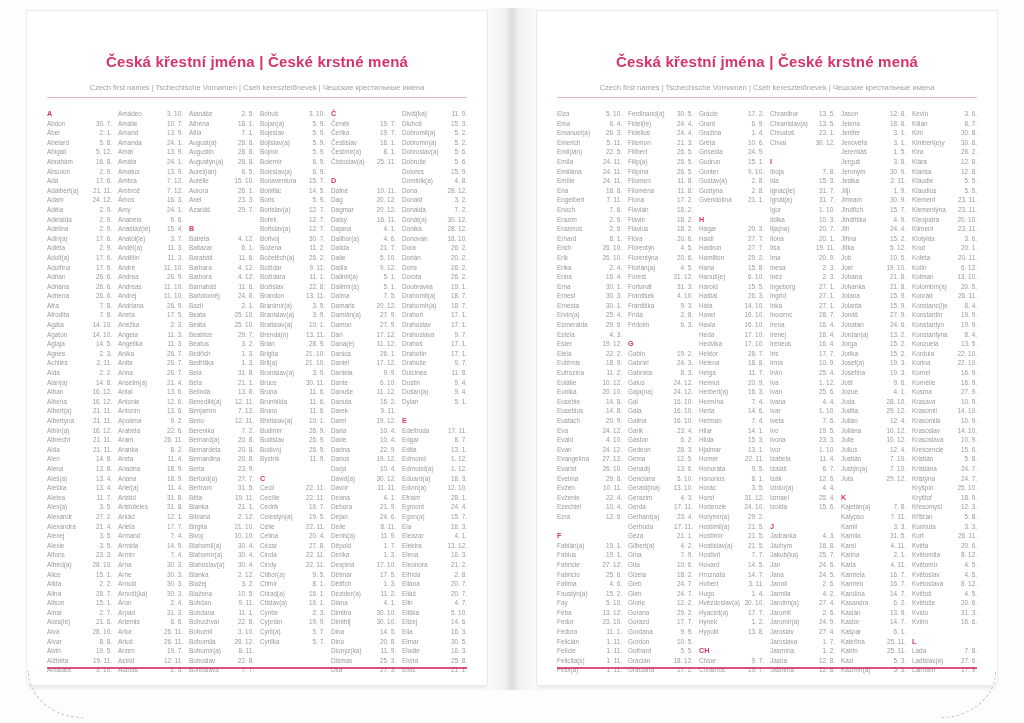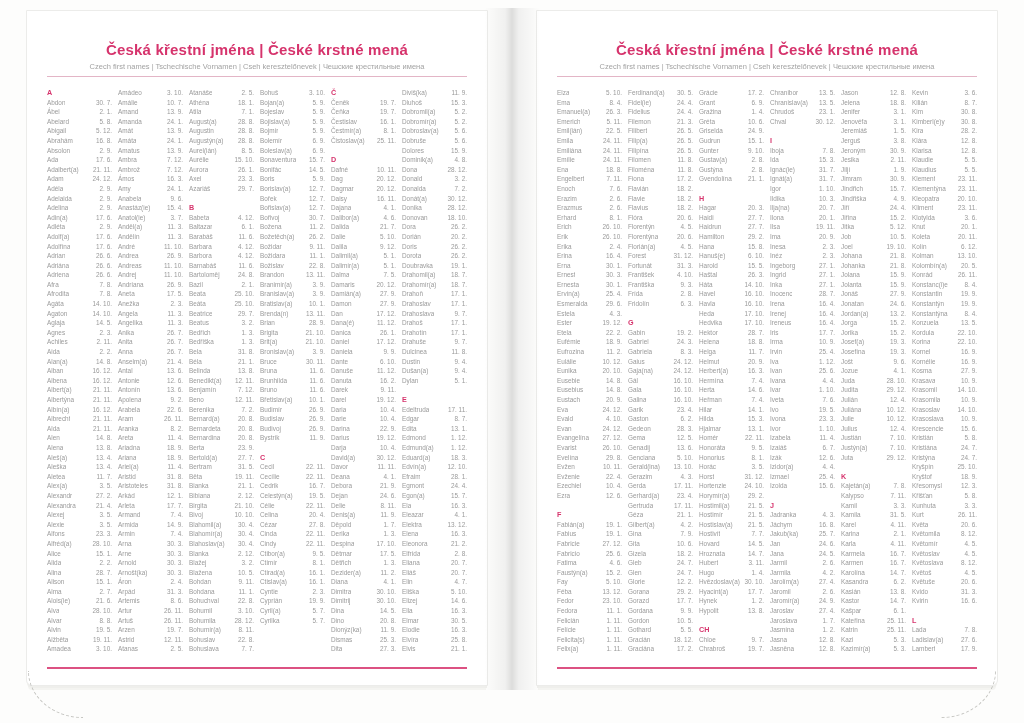--- a/index.html
+++ b/index.html
@@ -6,21 +6,21 @@
   .spread{position:relative;width:1024px;height:723px;background:#fdfdfc;overflow:hidden;
           font-family:"Liberation Sans", sans-serif;}
   .page{position:absolute;top:10px;height:676px;width:462px;background:#ffffff;
         border:1px solid #ececea;box-sizing:border-box;
         box-shadow:0 3px 0 -1px #efefec, 0 6px 0 -2px #f4f4f1;}
   .page.left{left:26px;border-bottom-left-radius:6px;}
   .page.right{left:536px;border-bottom-right-radius:6px;}
   .gutter{position:absolute;top:8px;left:484px;width:56px;height:682px;pointer-events:none;
           background:linear-gradient(90deg,rgba(0,0,0,0) 0%,rgba(0,0,0,0.05) 38%,rgba(0,0,0,0.13) 50%,rgba(0,0,0,0.05) 62%,rgba(0,0,0,0) 100%);}
   .page-header{padding-top:30px;text-align:center;}
-  .title{margin:0;font-size:15px;line-height:18px;font-weight:bold;color:#d6336c;letter-spacing:.2px;}
+  .title{margin:12px;font-size:15px;line-height:18px;font-weight:bold;color:#d6336c;letter-spacing:.2px;}
   .subtitle{margin-top:3px;font-size:7.5px;line-height:10px;color:#a3a3a3;}
   .header-rule{margin:4px 20px 0 20px;height:1px;background:#e3b5c6;}
   .cols{display:flex;gap:6px;margin:11px 20px 0 20px;}
   .col{flex:1;min-width:0;}
   .row{display:flex;justify-content:space-between;height:9.6px;line-height:9.6px;
        font-size:6.4px;color:#9a9a9a;white-space:nowrap;}
   .row.sec{font-size:7.2px;font-weight:bold;color:#d6336c;}
   .row .nm{overflow:hidden;}
   .row .dt{margin-left:3px;}
   .bottom-rule{position:absolute;left:20px;right:20px;bottom:16px;height:2px;background:#d6336c;opacity:.85;}

